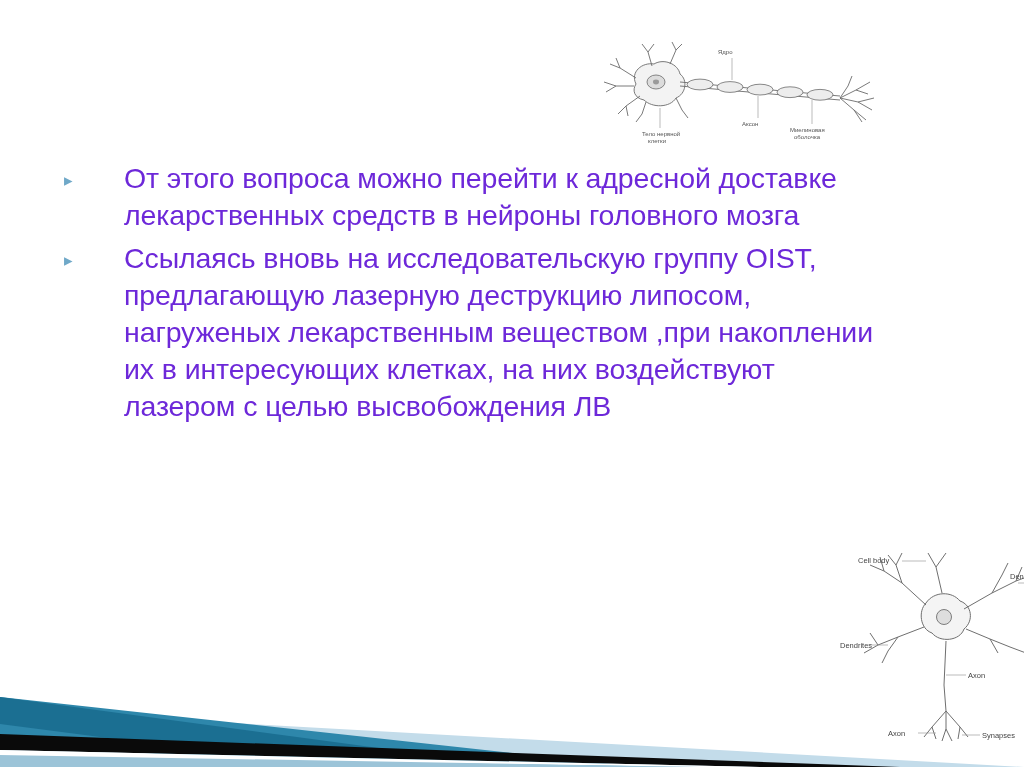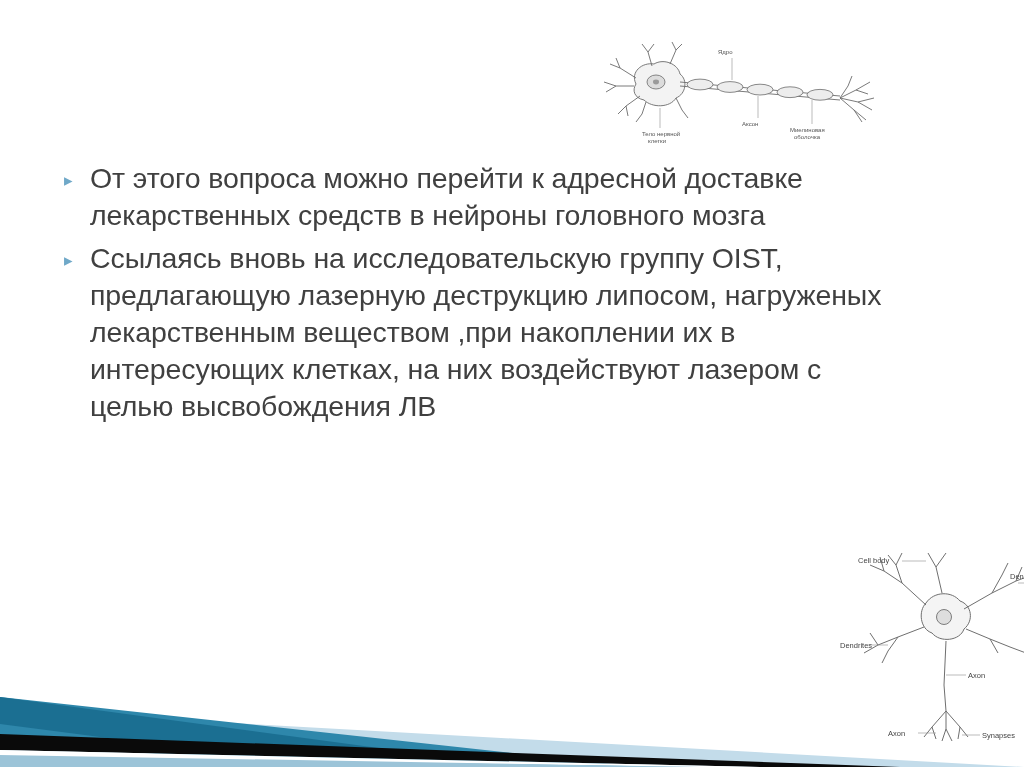--- a/index.html
+++ b/index.html
@@ -35,22 +35,23 @@
     width: 26px;
     padding-top: 12px;
     color: #6fa8c8;
     font-size: 17px;
     line-height: 1;
   }
   .bullet-text {
     flex: 1 1 auto;
     font-size: 28.5px;
     line-height: 1.30;
-    color: #404040;
+    color: #6d28d9;
     letter-spacing: -0.1px;
+    margin-left: 34px;
   }
 
   
   .fig-top {
     position: absolute;
     left: 590px;
     top: 36px;
     width: 310px;
     height: 108px;
   }

